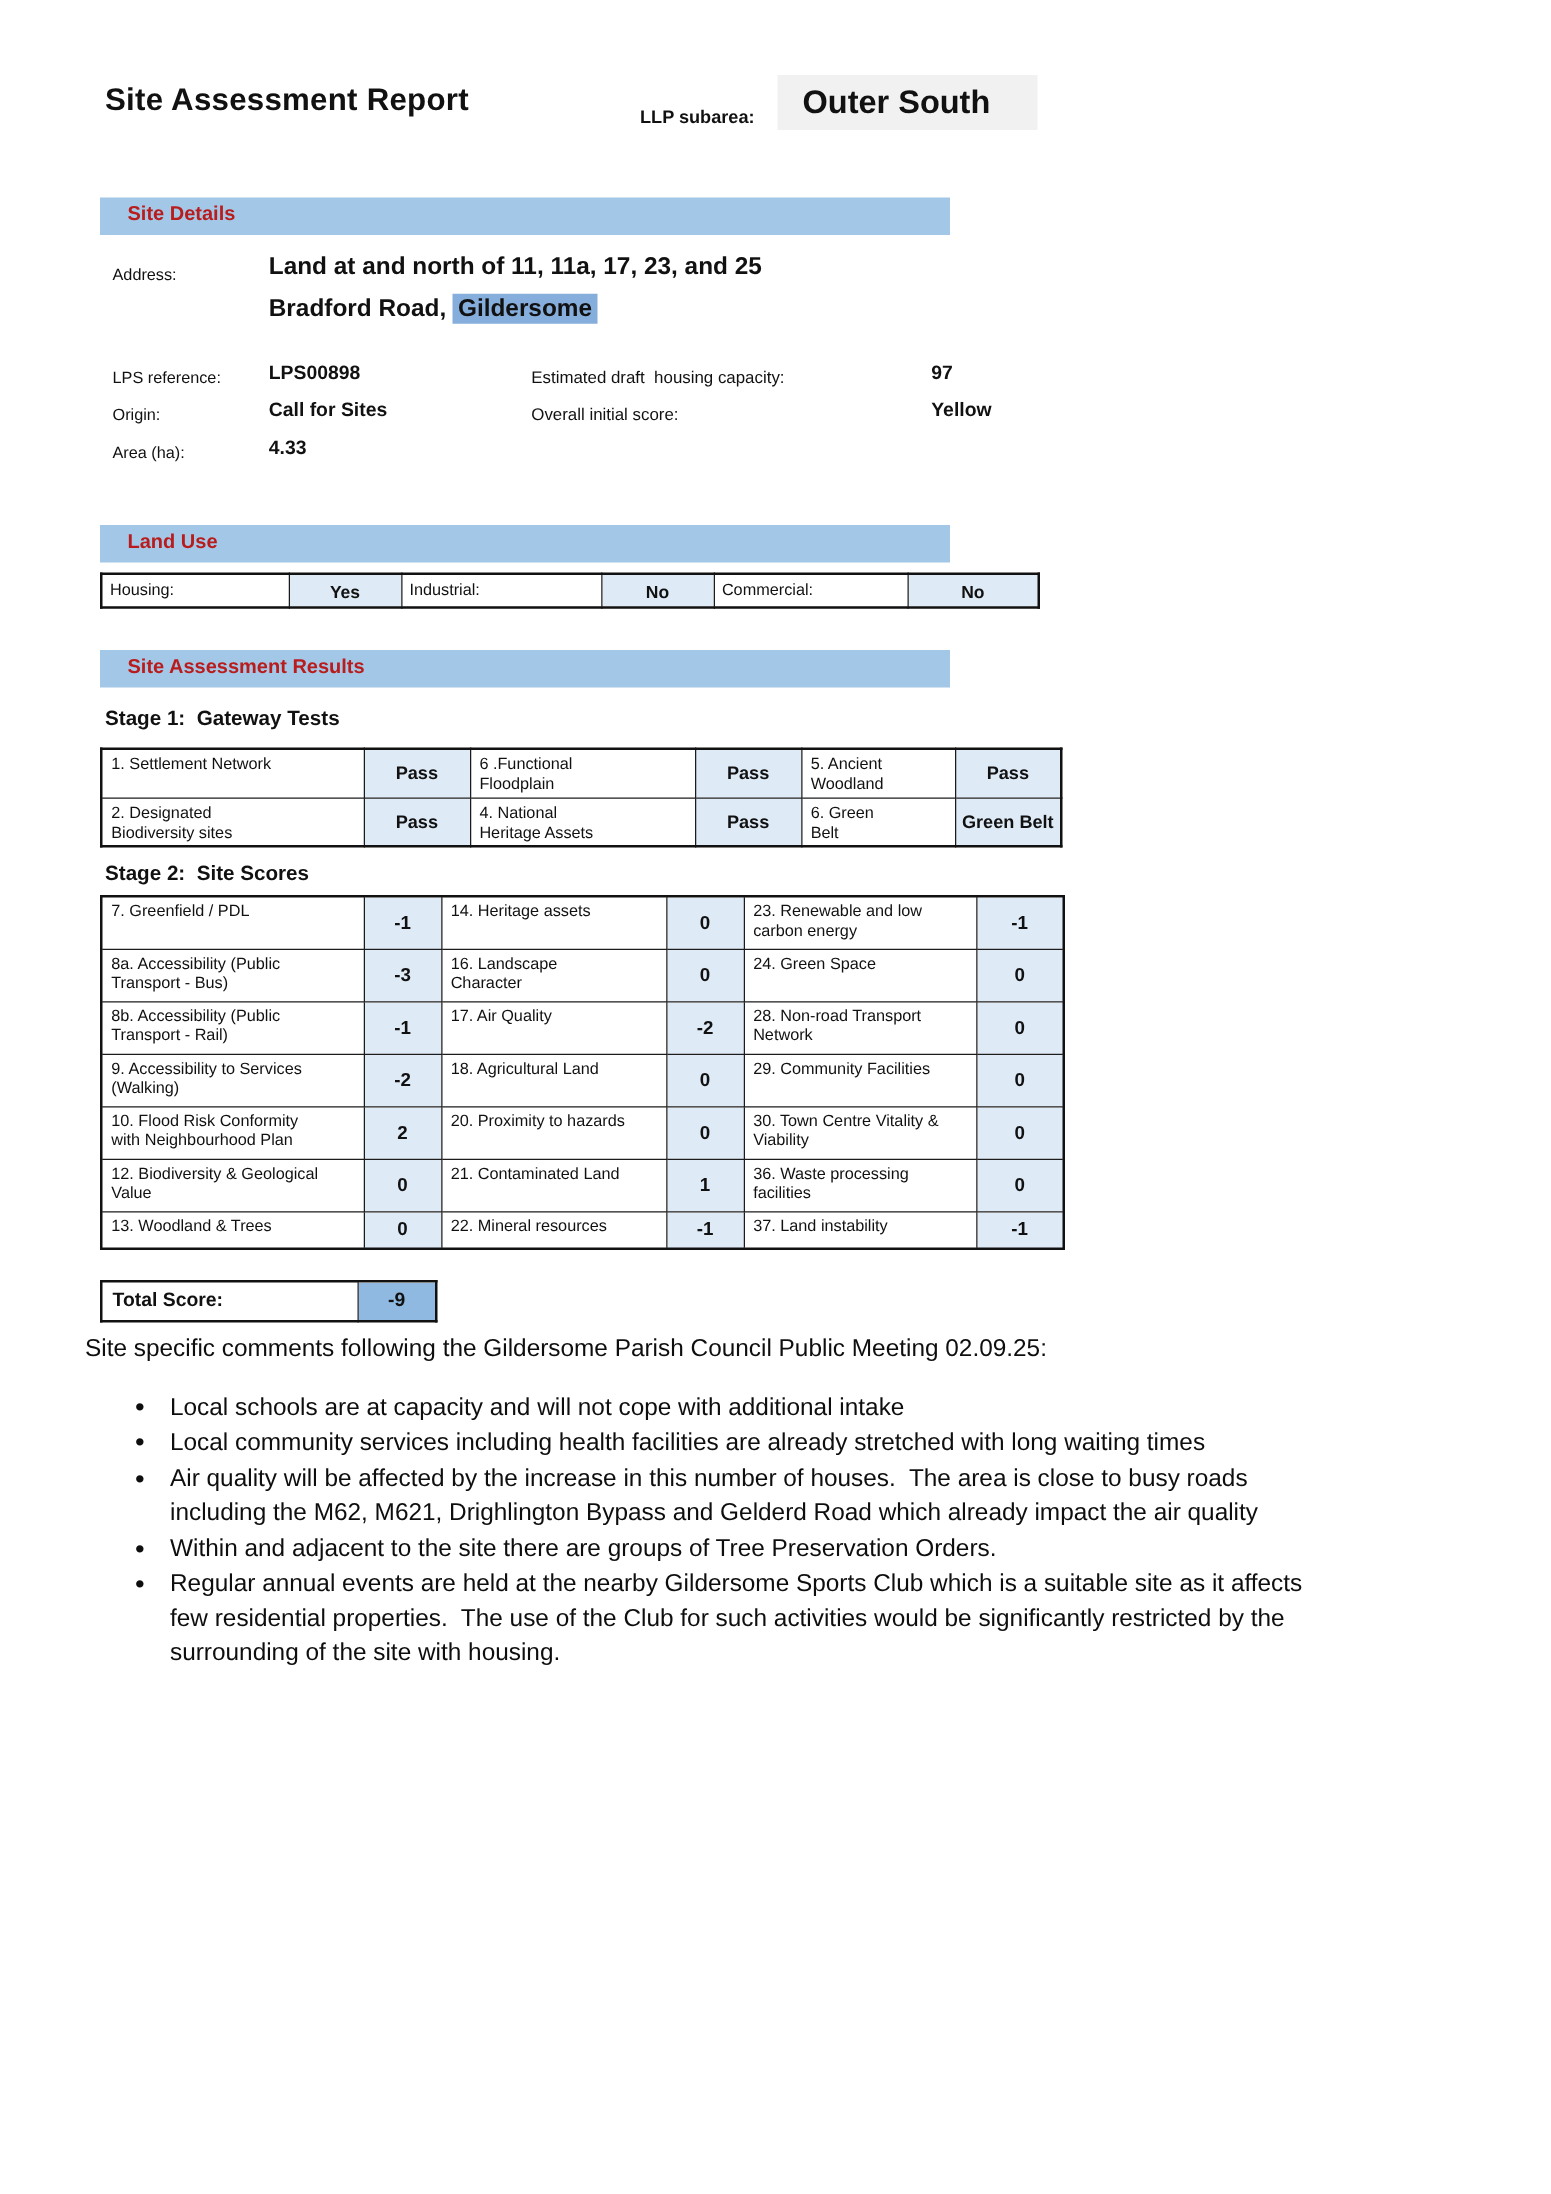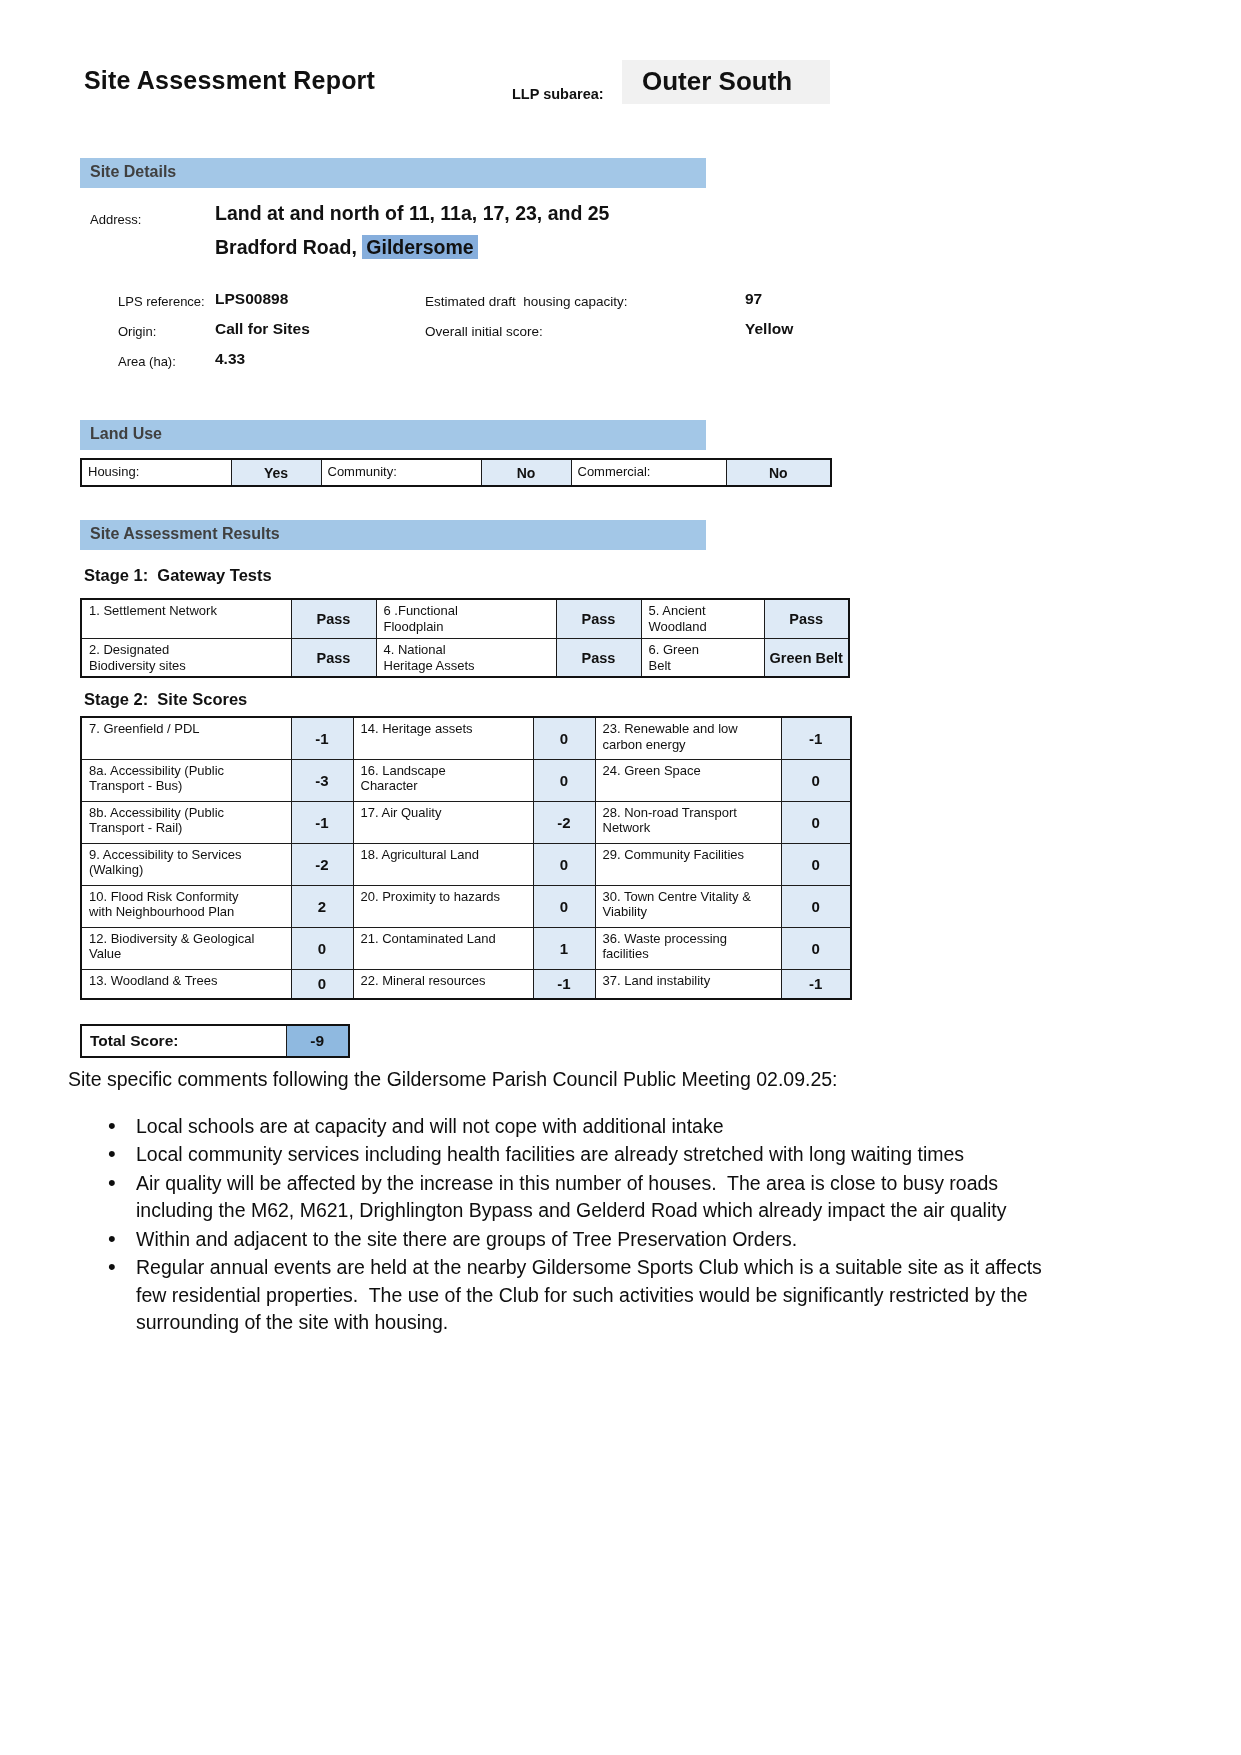--- a/index.html
+++ b/index.html
@@ -7,34 +7,34 @@
   .page { position:relative; width:1241px; height:1755px; background:#ffffff; margin:0 auto; overflow:hidden; }
 
   
   .report-title { position:absolute; left:84px; top:66px; font-size:25px; font-weight:bold; letter-spacing:.2px; }
   .subarea-label { position:absolute; left:512px; top:86px; font-size:14.5px; font-weight:bold; }
   .subarea-box { position:absolute; left:622px; top:60px; width:208px; height:44px;
                  background:var(--subarea-box,#F1F1F1); padding:6px 0 0 20px; }
   .subarea-box span { font-size:26px; font-weight:bold; }
 
   
-  .section-bar { position:absolute; left:80px; width:626px; height:30px;
+  .section-bar { position:absolute; left:80px; width:680px; height:30px;
                  background:var(--section-bar,#A3C7E7); font-size:16px; font-weight:bold;
-                 padding:5px 0 0 10px; color:#404040; }
+                 padding:5px 0 0 22px; color:#b91c1c; }
 
   
   .address-block { position:absolute; left:80px; top:196px; width:750px; }
   .field-label { position:absolute; left:10px; top:16px; font-size:13px; }
   .address-value { position:absolute; left:135px; top:0; width:520px; font-size:19.5px;
                    font-weight:bold; line-height:34px; }
   .hl { background:var(--address-highlight,#86AEDC); padding:1px 4px; }
 
   .details { position:absolute; left:80px; top:288px; width:750px; }
   .drow { position:relative; height:30px; }
-  .dlabel  { position:absolute; left:10px;  top:6px; font-size:13px; white-space:pre-wrap;margin-left:28px; }
+  .dlabel  { position:absolute; left:10px;  top:6px; font-size:13px; white-space:pre-wrap; }
   .dvalue  { position:absolute; left:135px; top:2px; font-size:15.5px; font-weight:bold; }
   .dlabel2 { position:absolute; left:345px; top:6px; font-size:13.5px; white-space:pre-wrap; }
   .dvalue2 { position:absolute; left:665px; top:2px; font-size:15.5px; font-weight:bold; }
 
   
   table { border-collapse:collapse; table-layout:fixed; width:750px; background:#fff; }
   td { border:1.5px solid #1c1c1c; vertical-align:top; overflow:hidden; }
   table { border:2px solid #111; }
   .lbl { font-size:13px; line-height:1.22; padding:3px 28px 3px 7px; }
   .val { background:var(--value-cell,#DEEAF6); font-weight:bold; text-align:center;
@@ -129,21 +129,21 @@
         <col class="lu2">
         <col class="lu3">
         <col class="lu4">
         <col class="lu5">
         <col class="lu6">
       </colgroup>
     <tbody>
         <tr>
       <td class="lbl">Housing:</td>
       <td class="val">Yes</td>
-      <td class="lbl">Community:</td>
+      <td class="lbl">Industrial:</td>
       <td class="val">No</td>
       <td class="lbl">Commercial:</td>
       <td class="val">No</td>
     </tr>
   </tbody>
     </table>
 
   <div class="section-bar" style="top:520px;">Site Assessment Results</div>
 
   <div class="stage-heading" style="top:566px;">Stage 1:  Gateway Tests</div>

